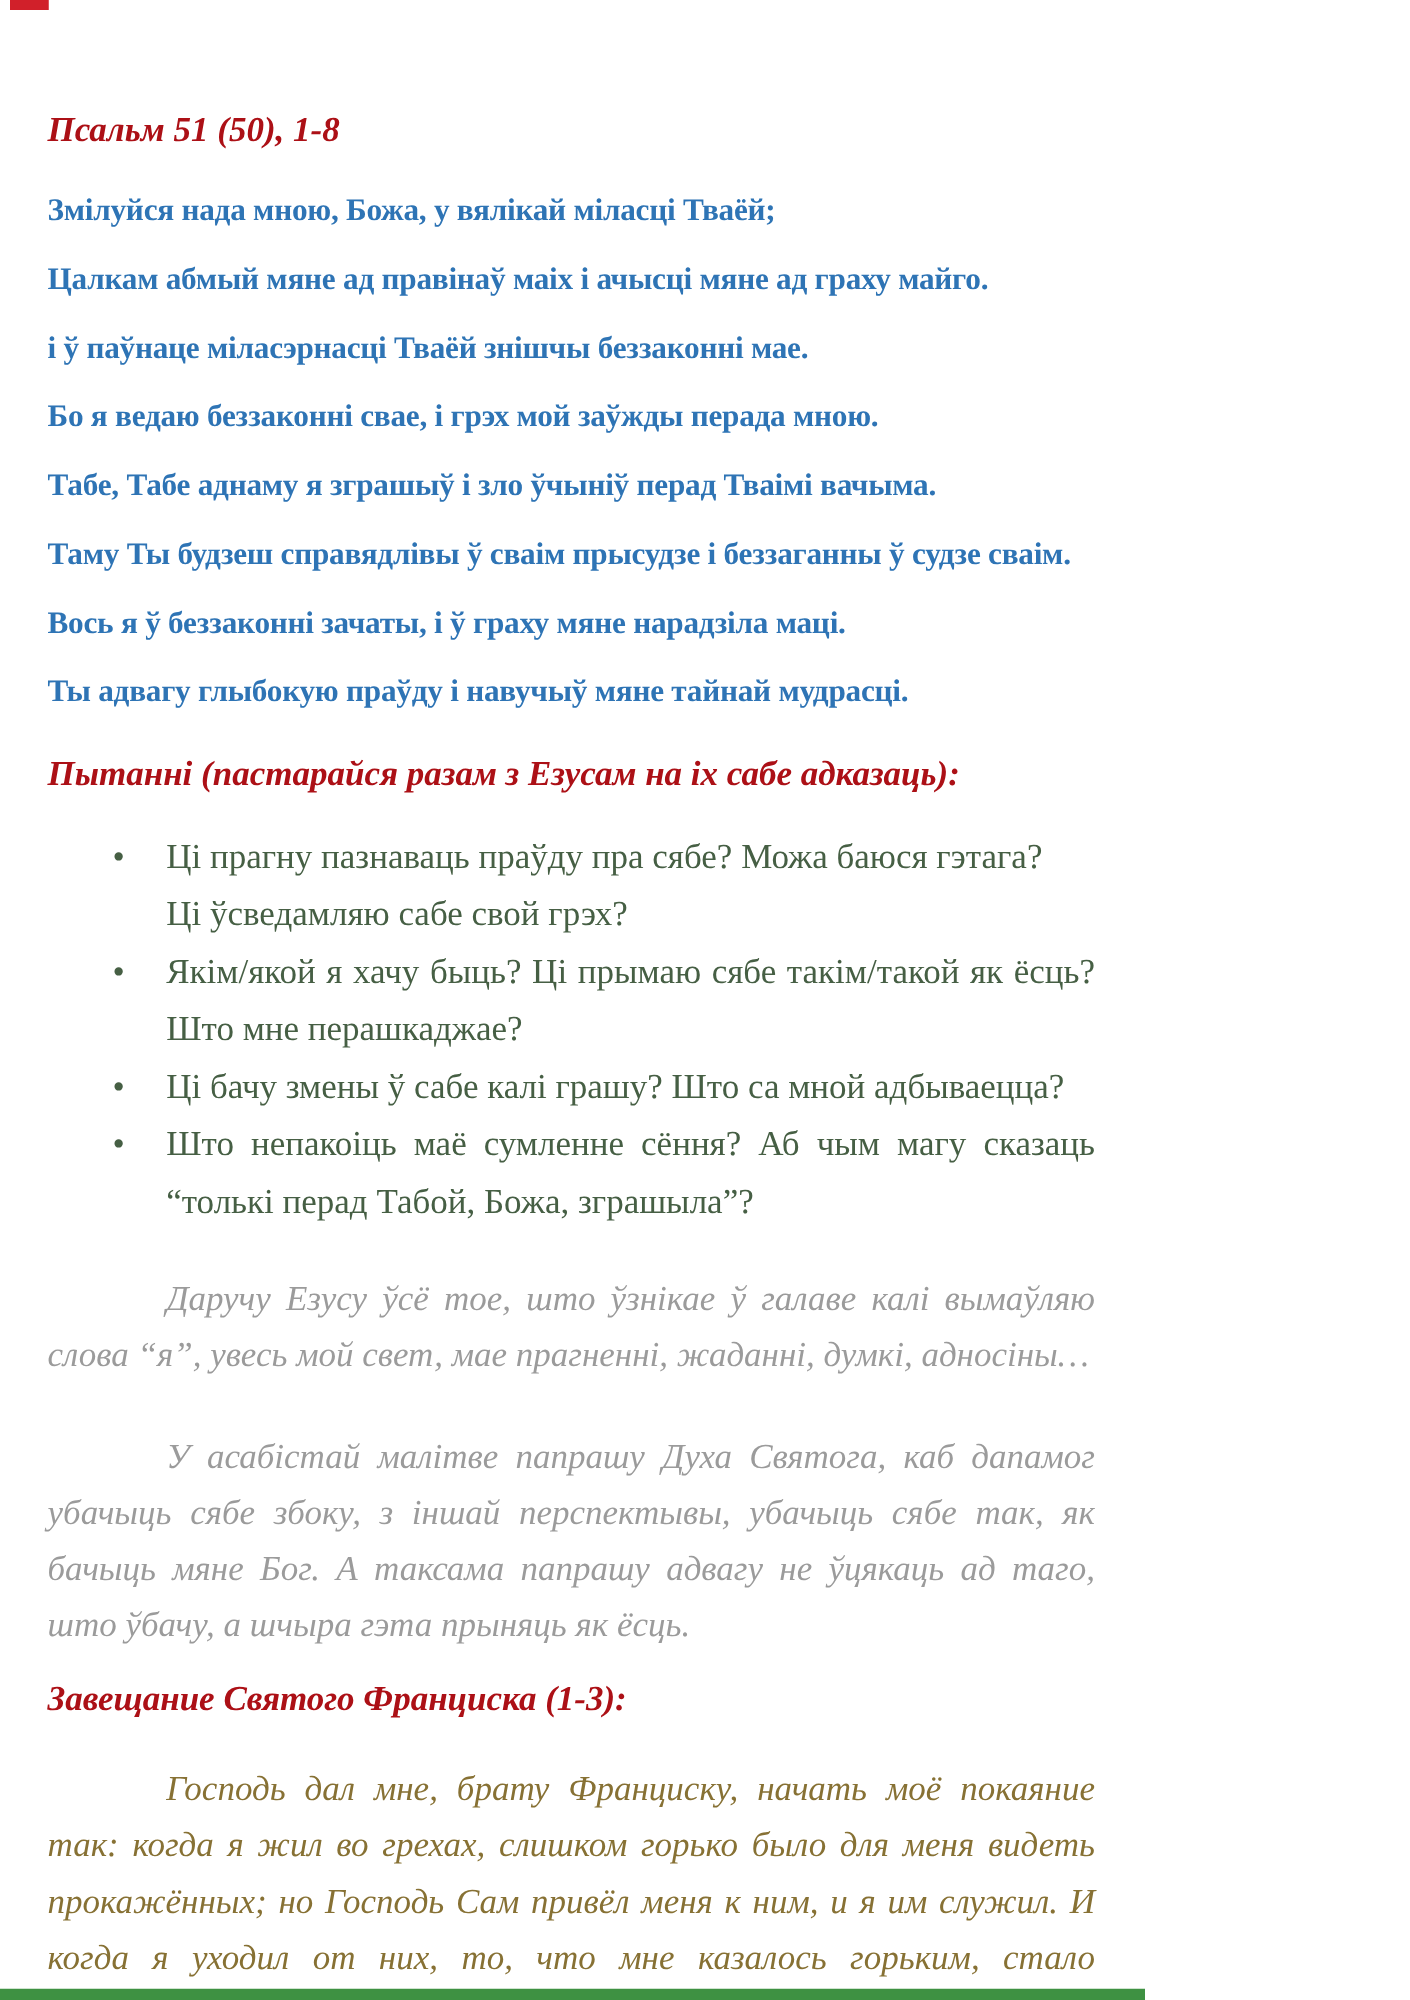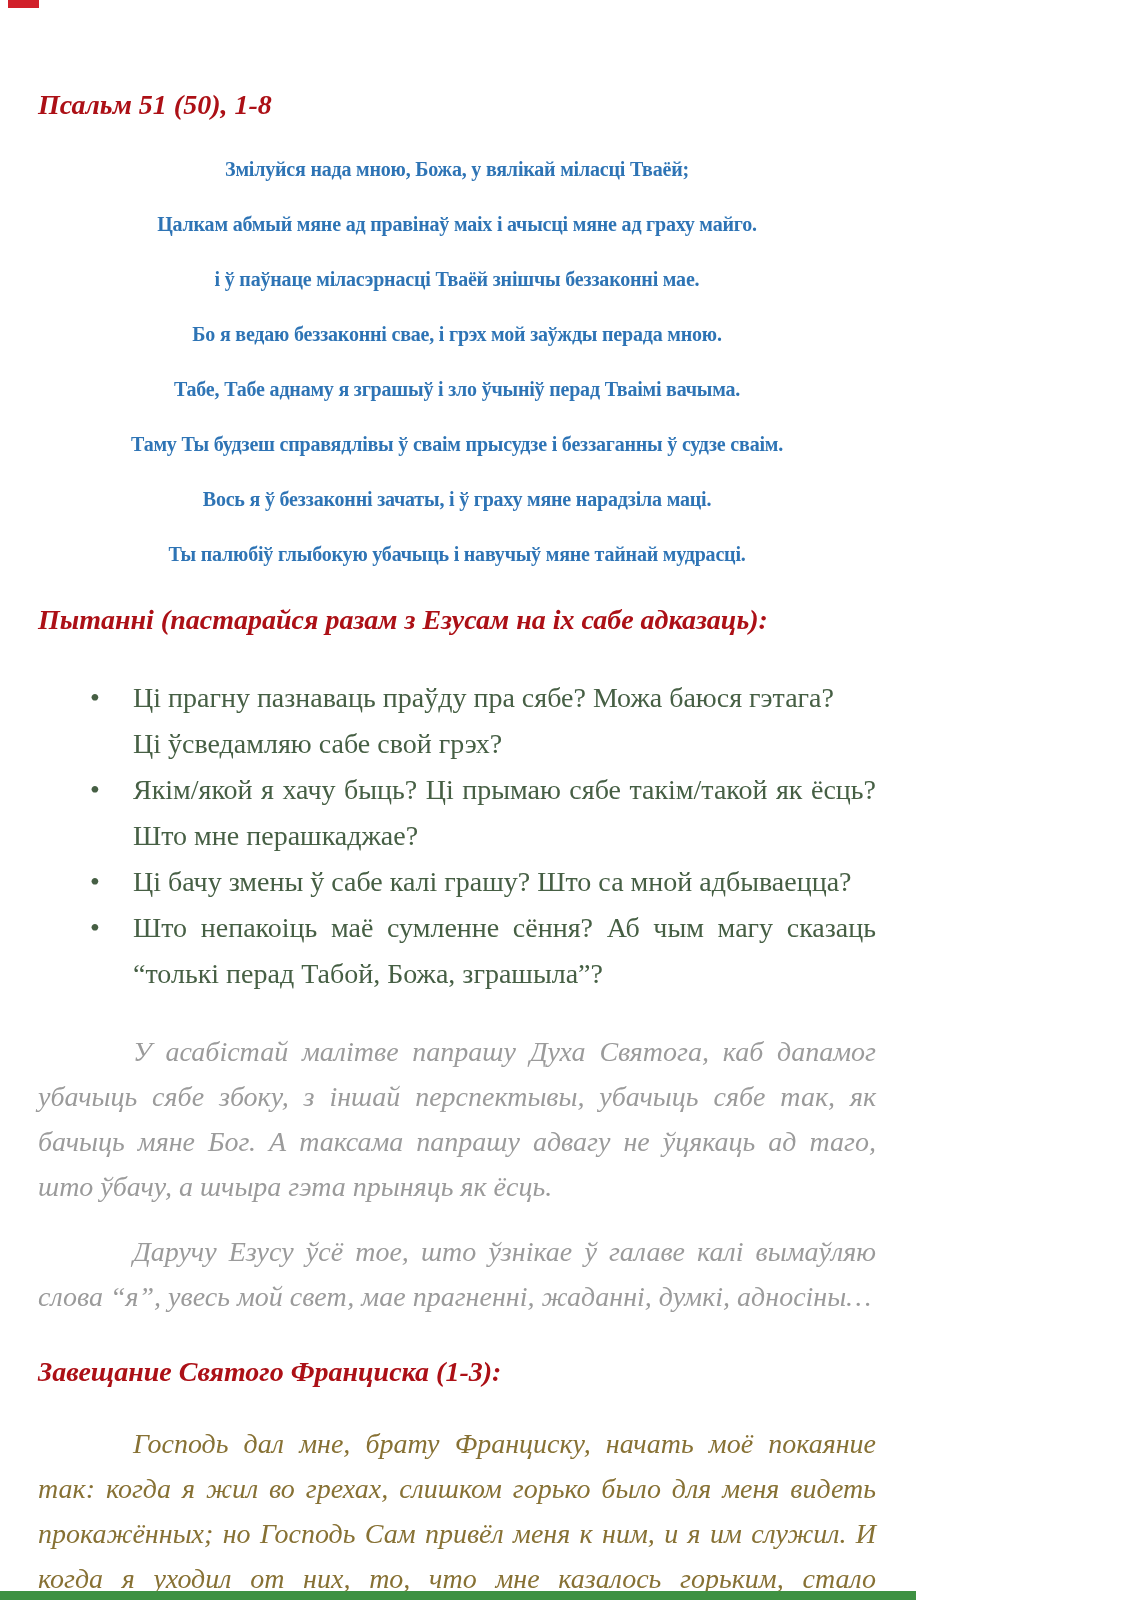--- a/index.html
+++ b/index.html
@@ -43,28 +43,27 @@
     font-weight: bold;
     font-style: italic;
     font-size: 28px;
     line-height: 34px;
     margin: 0 0 24px 0;
   }
   .psalm-heading { margin-bottom: 30px; }
   .verse {
     color: var(--verse_blue, #2e74b5);
     font-weight: bold;
-    font-size: 20px;
+    font-size: 25px;
     line-height: 34px;
     letter-spacing: -0.2px;
     white-space: nowrap;
     margin: 0 0 21px 0;
-    text-align: center;
   }
-  .questions-heading { margin-top: 32px; margin-bottom: 38px; }
+  .questions-heading { margin-top: 32px; margin-bottom: 26px; }
   .questions-list {
     list-style: none;
     margin: 0 0 32px 0;
     padding: 0;
     color: var(--question_green, #465f44);
     font-size: 28px;
     line-height: 46px;
   }
   .question {
     position: relative;
@@ -108,21 +107,21 @@
   <main class="content">
     <h1 class="red-heading psalm-heading">Псальм 51 (50), 1-8</h1>
 
     <p class="verse">Змілуйся нада мною, Божа, у вялікай міласці Тваёй;</p>
     <p class="verse">Цалкам абмый мяне ад правінаў маіх і ачысці мяне ад граху майго.</p>
     <p class="verse">і ў паўнаце міласэрнасці Тваёй знішчы беззаконні мае.</p>
     <p class="verse">Бо я ведаю беззаконні свае, і грэх мой заўжды перада мною.</p>
     <p class="verse">Табе, Табе аднаму я зграшыў і зло ўчыніў перад Тваімі вачыма.</p>
     <p class="verse">Таму Ты будзеш справядлівы ў сваім прысудзе і беззаганны ў судзе сваім.</p>
     <p class="verse">Вось я ў беззаконні зачаты, і ў граху мяне нарадзіла маці.</p>
-    <p class="verse">Ты палюбіў глыбокую убачыць і навучыў мяне тайнай мудрасці.</p>
+    <p class="verse">Ты адвагу глыбокую праўду і навучыў мяне тайнай мудрасці.</p>
 
     <h2 class="red-heading questions-heading">Пытанні (пастарайся разам з Езусам на іх сабе адказаць):</h2>
 
     <ul class="questions-list">
       <li class="question">
         <span class="bullet-dot">•</span>
         <span class="q-text">Ці прагну пазнаваць праўду пра сябе? Можа баюся гэтага?
 Ці ўсведамляю сабе свой грэх?</span>
       </li>
       <li class="question">
@@ -132,22 +131,22 @@
       <li class="question">
         <span class="bullet-dot">•</span>
         <span class="q-text">Ці бачу змены ў сабе калі грашу? Што са мной адбываецца?</span>
       </li>
       <li class="question">
         <span class="bullet-dot">•</span>
         <span class="q-text">Што непакоіць маё сумленне сёння? Аб чым магу сказаць “толькі перад Табой, Божа, зграшыла”?</span>
       </li>
     </ul>
 
+    <p class="reflection last">Даручу Езусу ўсё тое, што ўзнікае ў галаве калі вымаўляю слова “я”, увесь мой свет, мае прагненні, жаданні, думкі, адносіны…</p>
     <p class="reflection">У асабістай малітве папрашу Духа Святога, каб дапамог убачыць сябе збоку, з іншай перспектывы, убачыць сябе так, як бачыць мяне Бог. А таксама папрашу адвагу не ўцякаць ад таго, што ўбачу, а шчыра гэта прыняць як ёсць.</p>
-    <p class="reflection last">Даручу Езусу ўсё тое, што ўзнікае ў галаве калі вымаўляю слова “я”, увесь мой свет, мае прагненні, жаданні, думкі, адносіны…</p>
 
 
     <h2 class="red-heading testament-heading">Завещание Святого Франциска (1-3):</h2>
 
     <p class="testament">Господь дал мне, брату Франциску, начать моё покаяние так: когда я жил во грехах, слишком горько было для меня видеть прокажённых; но Господь Сам привёл меня к ним, и я им служил. И когда я уходил от них, то, что мне казалось горьким, стало сладостью для души моей и тела. И после того я недолго медлил и оставил мир.</p>
   </main>
 
   <div class="bottom-bar"></div>
 </div>
 

